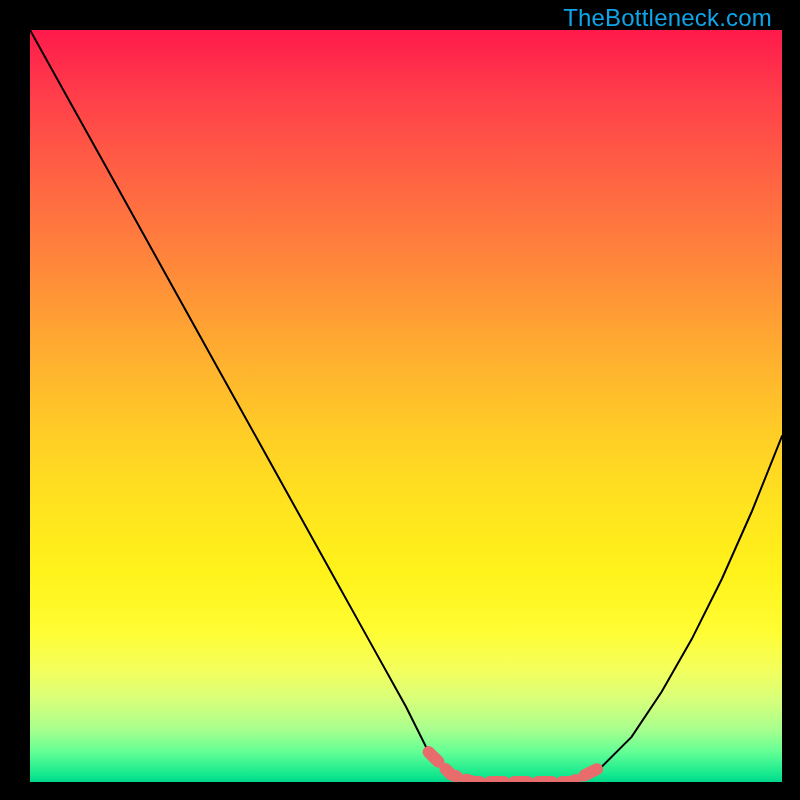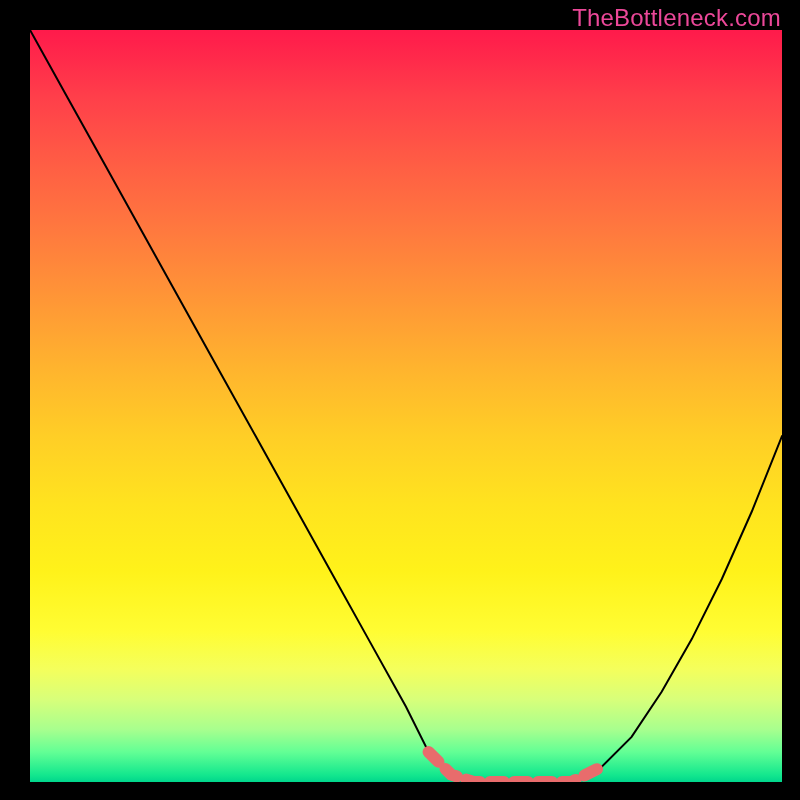--- a/index.html
+++ b/index.html
@@ -6,22 +6,22 @@
   html, body { width: 800px; height: 800px; background: #000; overflow: hidden; }
   .container {
     position: relative;
     width: 800px;
     height: 800px;
     background: #000;
   }
   .watermark {
     position: absolute;
     top: 4px;
-    right: 19px;
-    color: #ec4899;
+    right: 28px;
+    color: #0ea5e9;
     font-family: Arial, Helvetica, sans-serif;
     font-size: 24px;
     font-weight: 400;
     letter-spacing: 0.2px;
     z-index: 10;
   }
   .plot-area {
     position: absolute;
     left: 30px;
     top: 30px;

